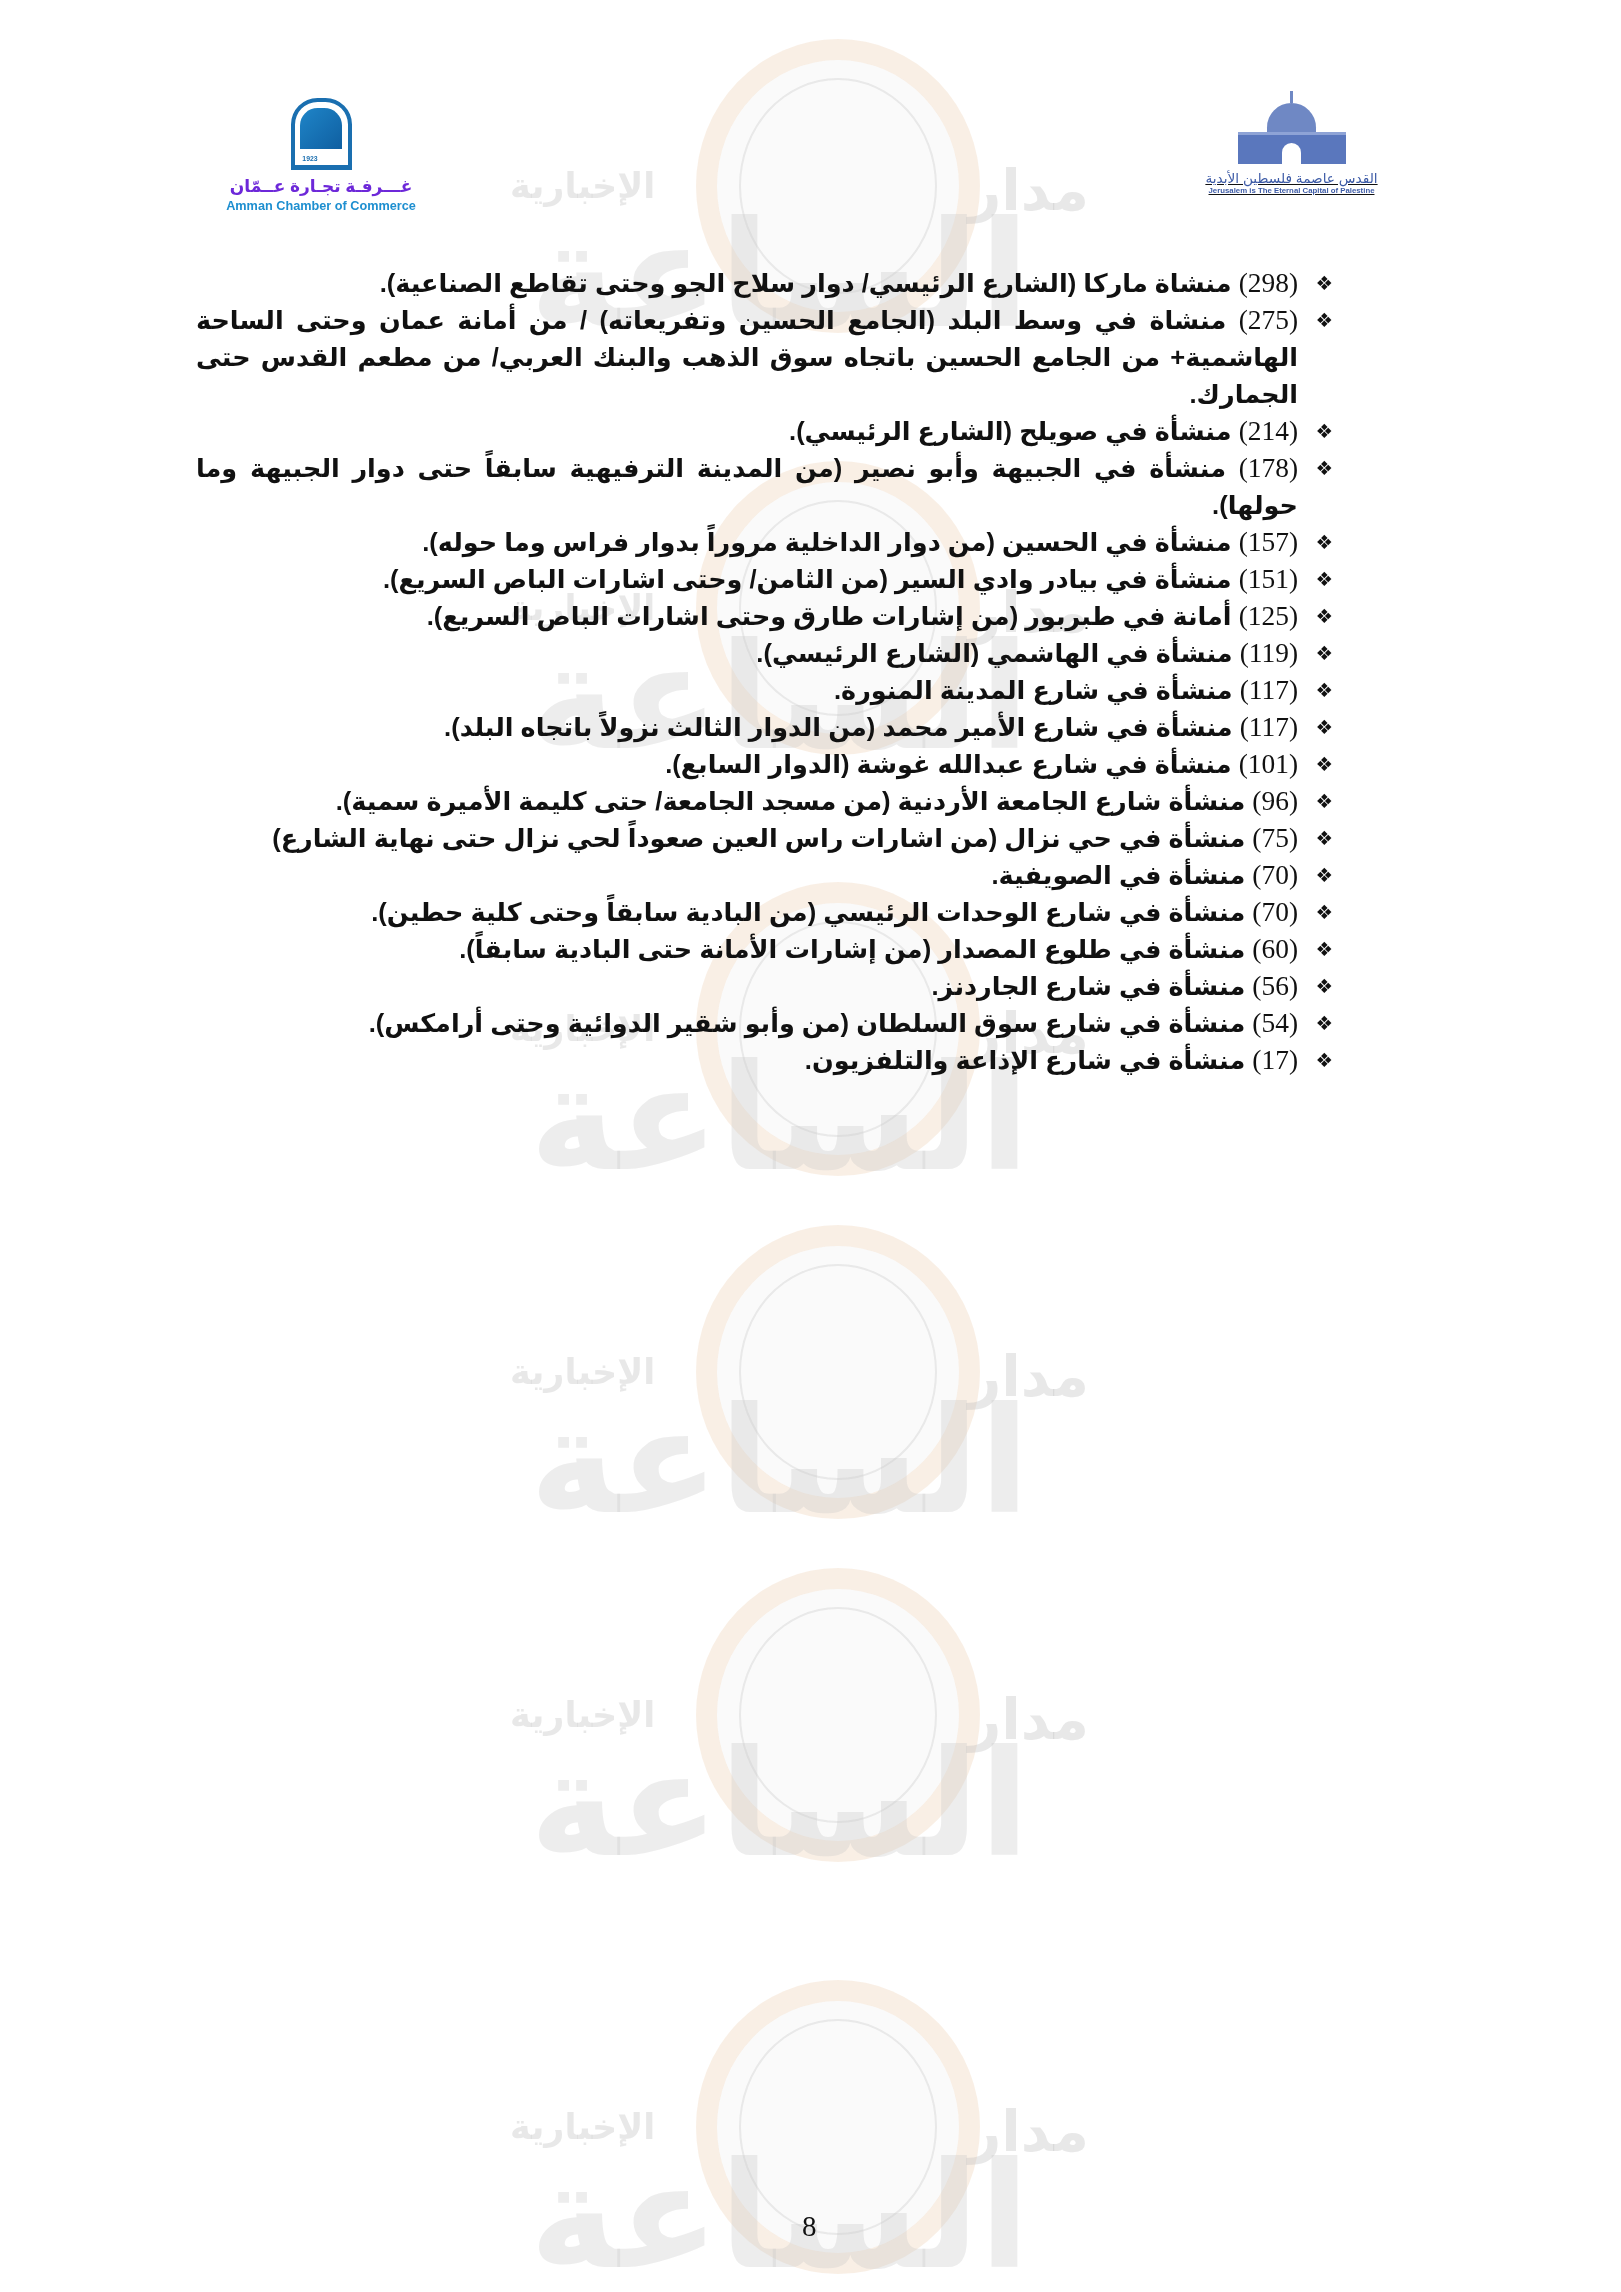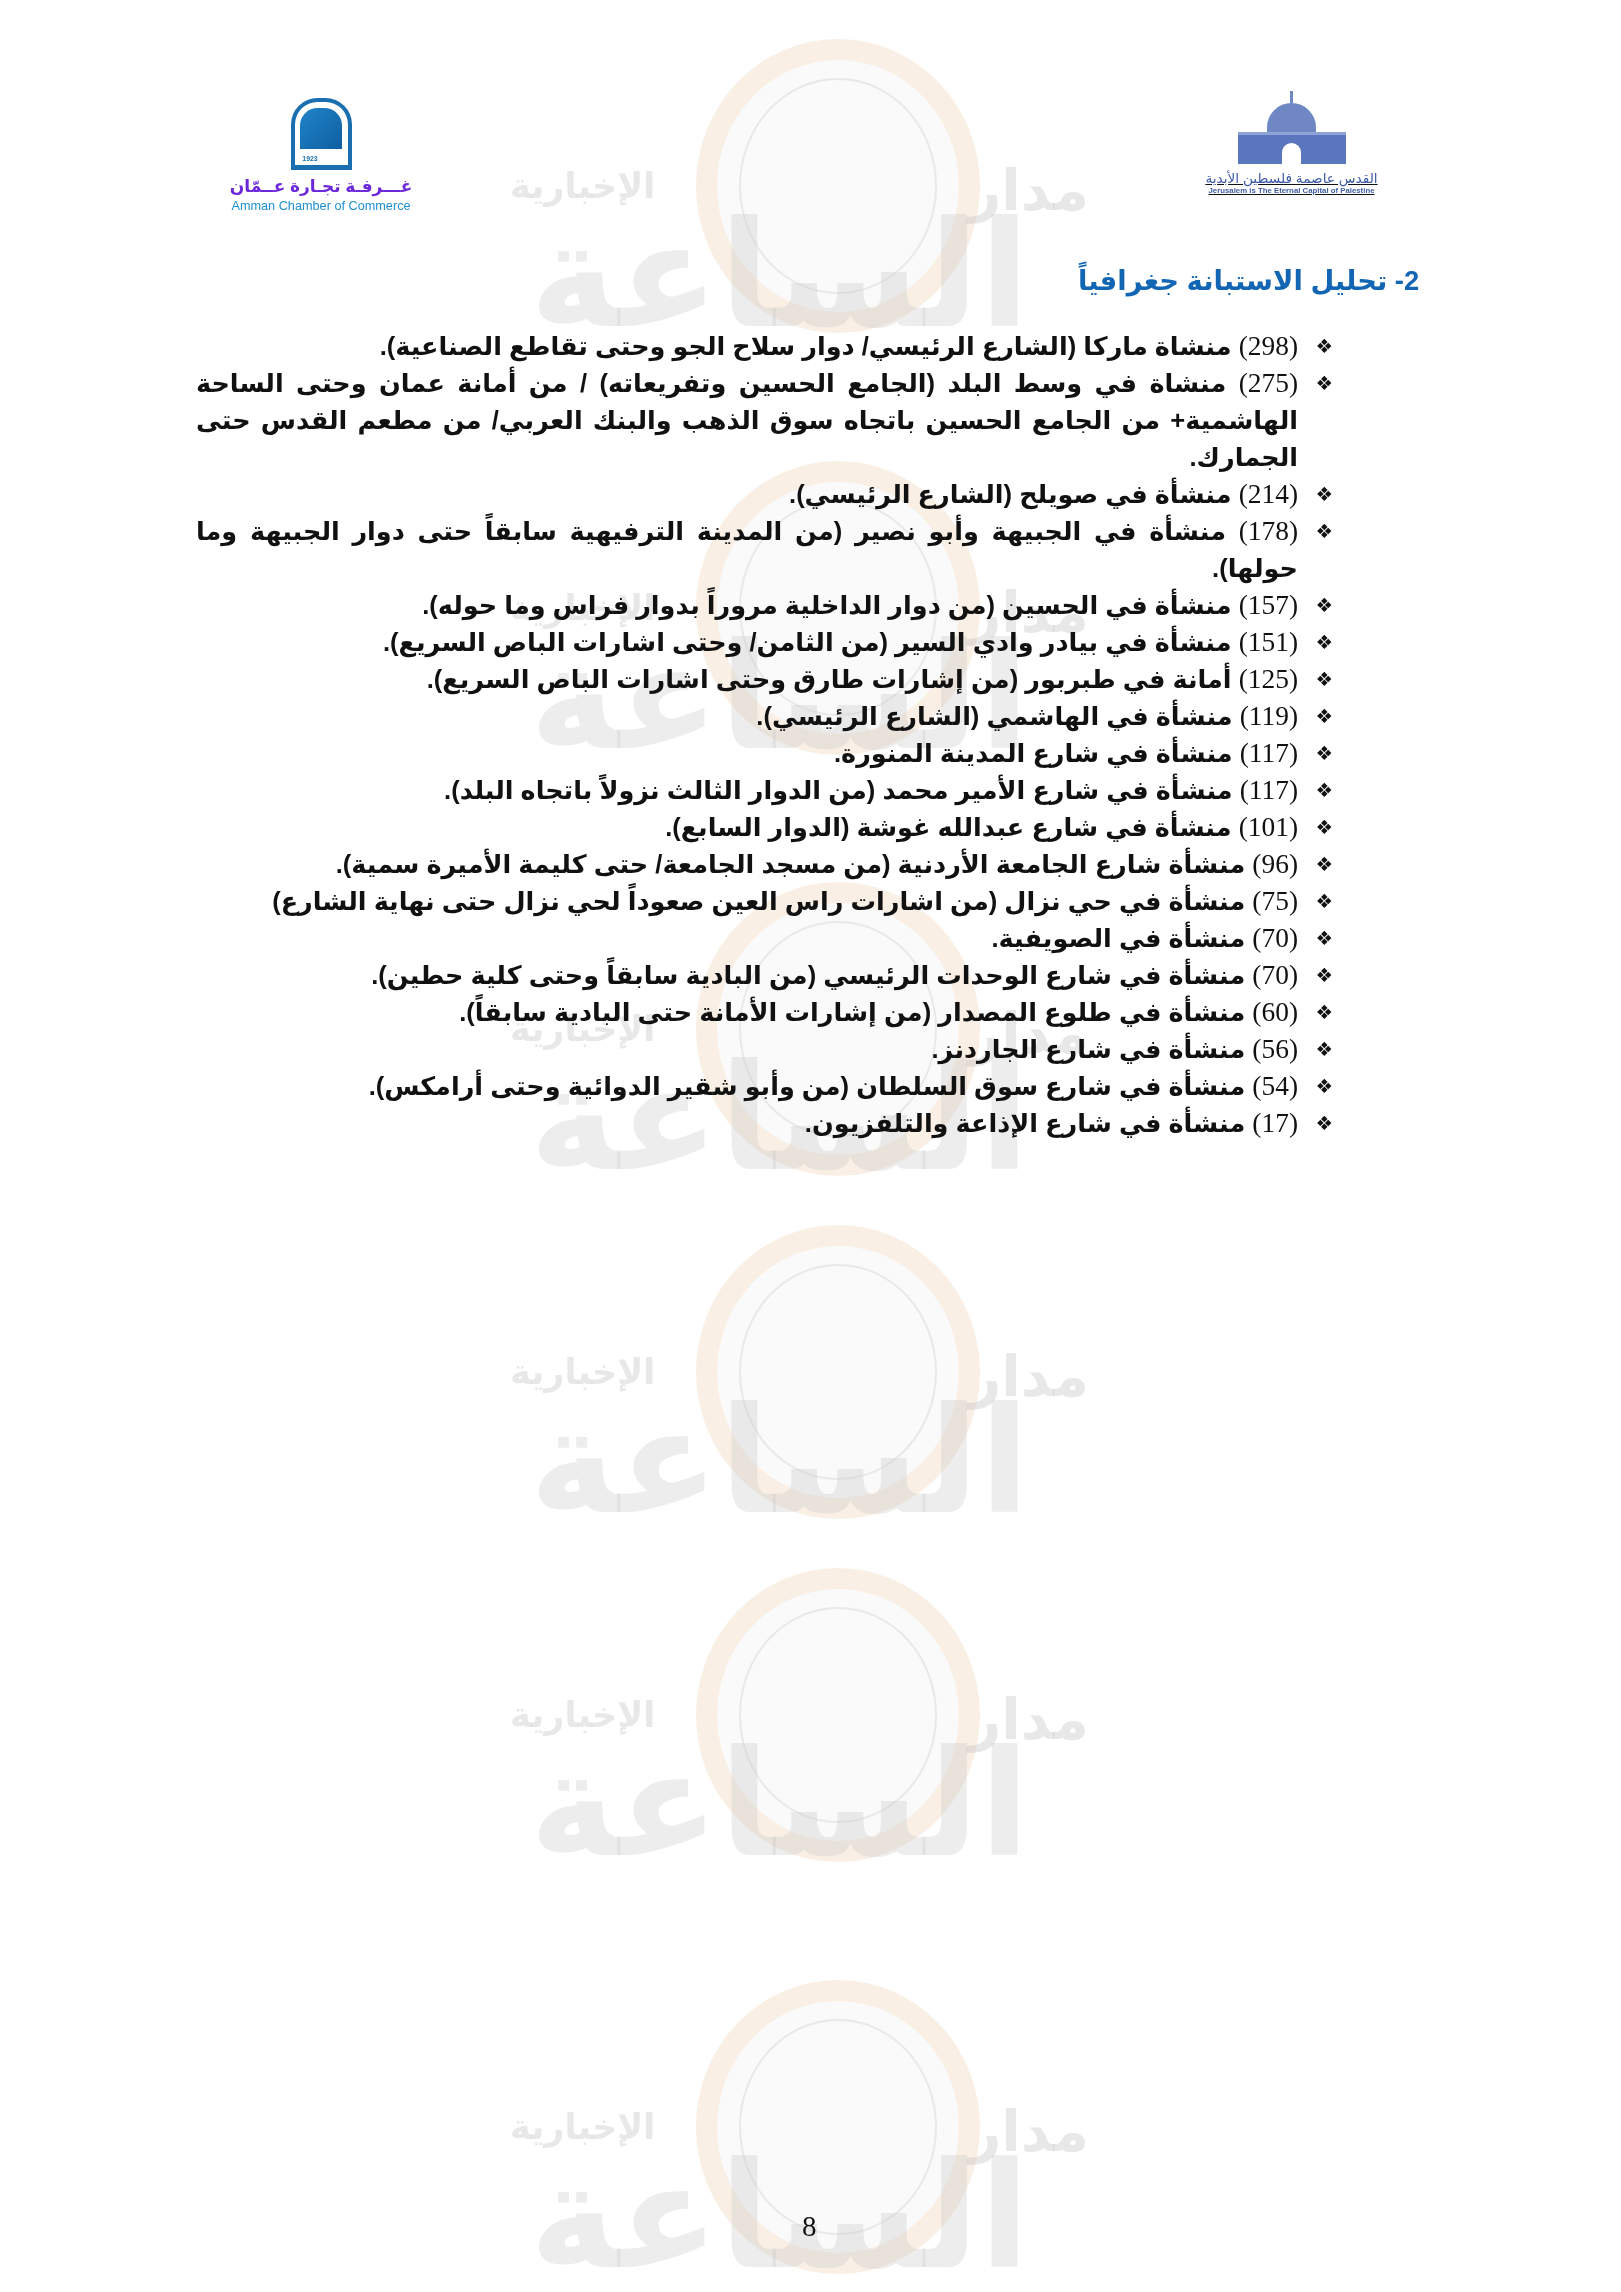--- a/index.html
+++ b/index.html
@@ -17,21 +17,21 @@
     .wm-text-big { position: absolute; left: 19.6px; top: 151px; font-size: 147px; font-weight: bold; color: rgba(200,200,200,0.32); direction: rtl; letter-spacing: 9.8px; }
 
     
     .logo-left { position: absolute; left: 201px; top: 98px; width: 240px; text-align: center; }
     .arch { width: 53px; height: 63px; margin: 0 auto; border: 4.9px solid #1a6fb0; border-bottom-width: 5.9px;
             border-radius: 26.5px 26.5px 0 0; position: relative; background: #fff; }
     .arch::before { content: ""; position: absolute; left: 5.9px; top: 5.9px; right: 5.9px; bottom: 15.7px;
                     background: linear-gradient(135deg,#1f85c8 0%,#0f5fa1 100%); border-radius: 17.6px 17.6px 0 0; }
     .arch-year { position: absolute; left: 7.8px; bottom: 2.9px; font-size: 6.9px; color: #1a6fb0; font-weight: bold; }
     .ar-chamber { font-size: 17px; font-weight: bold; color: #6d28d9; margin-top: 5.9px; direction: rtl; letter-spacing: 1px; }
-    .en-chamber { font-size: 12.7px; font-weight: normal; color: #1e8fd0; margin-top: 2px; }
+    .en-chamber { font-size: 12.7px; font-weight: bold; color: #1e8fd0; margin-top: 2px; }
 
     .logo-right { position: absolute; left: 1191px; top: 103px; width: 201px; text-align: center; text-decoration: underline; }
     .dome { width: 49px; height: 29px; margin: 0 auto; background: #6f88c4; border-radius: 24.5px 24.5px 0 0; position: relative; }
     .dome::before { content: ""; position: absolute; left: 22.5px; top: -11.8px; width: 3.9px; height: 11.8px; background: #6f88c4; }
     .building { width: 108px; height: 29px; margin: 0 auto; background: #5a77bd; border-top: 3.9px solid #8ea3d6; position: relative; }
     .building::after { content: ""; position: absolute; left: 44px; top: 7.8px; width: 19.6px; height: 21.6px; background: #fff; border-radius: 9.8px 9.8px 0 0; }
     .ar-quds { font-size: 13.7px; color: #3c5aa6; margin-top: 5.9px; direction: rtl; }
     .en-quds { font-size: 7.8px; font-weight: bold; color: #3c5aa6; }
 
     
@@ -108,21 +108,20 @@
 </div>
 
 <div class="logo-right">
   <div class="dome"></div>
   <div class="building"></div>
   <div class="ar-quds">القدس عاصمة فلسطين الأبدية</div>
   <div class="en-quds">Jerusalem is The Eternal Capital of Palestine</div>
 </div>
 
 <div class="content">
-  <div class="h1">2-  تحليل الاستبانة جغرافياً</div>
 
   <ul class="areas">
     <li><span class="bullet">❖</span><span class="num">(298)</span><span> منشاة ماركا (الشارع الرئيسي/ دوار سلاح الجو وحتى تقاطع الصناعية).</span></li>
     <li><span class="bullet">❖</span><span class="num">(275)</span><span> منشاة في وسط البلد (الجامع الحسين وتفريعاته) / من أمانة عمان وحتى الساحة الهاشمية+ من الجامع الحسين باتجاه سوق الذهب والبنك العربي/ من مطعم القدس حتى الجمارك.</span></li>
     <li><span class="bullet">❖</span><span class="num">(214)</span><span> منشأة في صويلح (الشارع الرئيسي).</span></li>
     <li><span class="bullet">❖</span><span class="num">(178)</span><span> منشأة في الجبيهة وأبو نصير (من المدينة الترفيهية سابقاً حتى دوار الجبيهة وما حولها).</span></li>
     <li><span class="bullet">❖</span><span class="num">(157)</span><span> منشأة في الحسين (من دوار الداخلية مروراً بدوار فراس وما حوله).</span></li>
     <li><span class="bullet">❖</span><span class="num">(151)</span><span> منشأة في بيادر وادي السير (من الثامن/ وحتى اشارات الباص السريع).</span></li>
     <li><span class="bullet">❖</span><span class="num">(125)</span><span> أمانة في طبربور (من إشارات طارق وحتى اشارات الباص السريع).</span></li>
     <li><span class="bullet">❖</span><span class="num">(119)</span><span> منشأة في الهاشمي (الشارع الرئيسي).</span></li>

